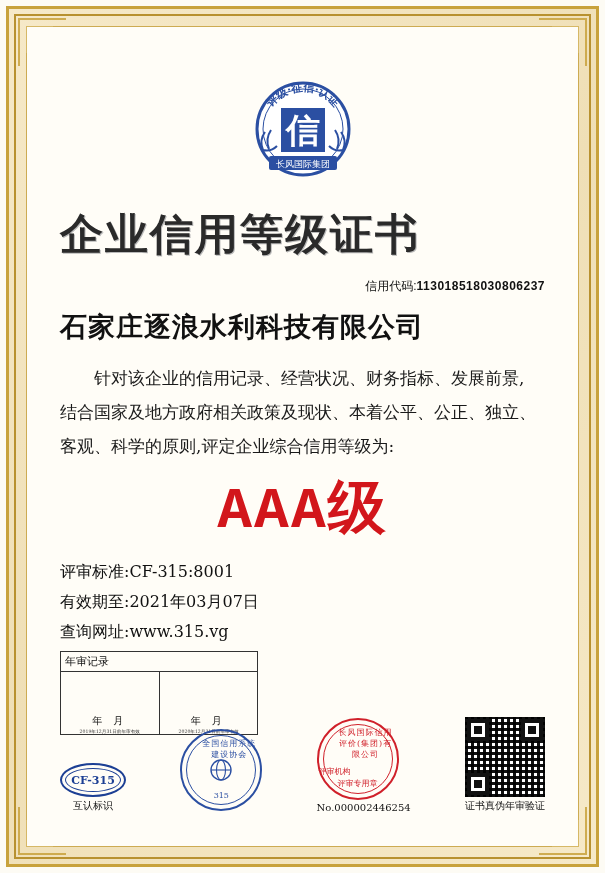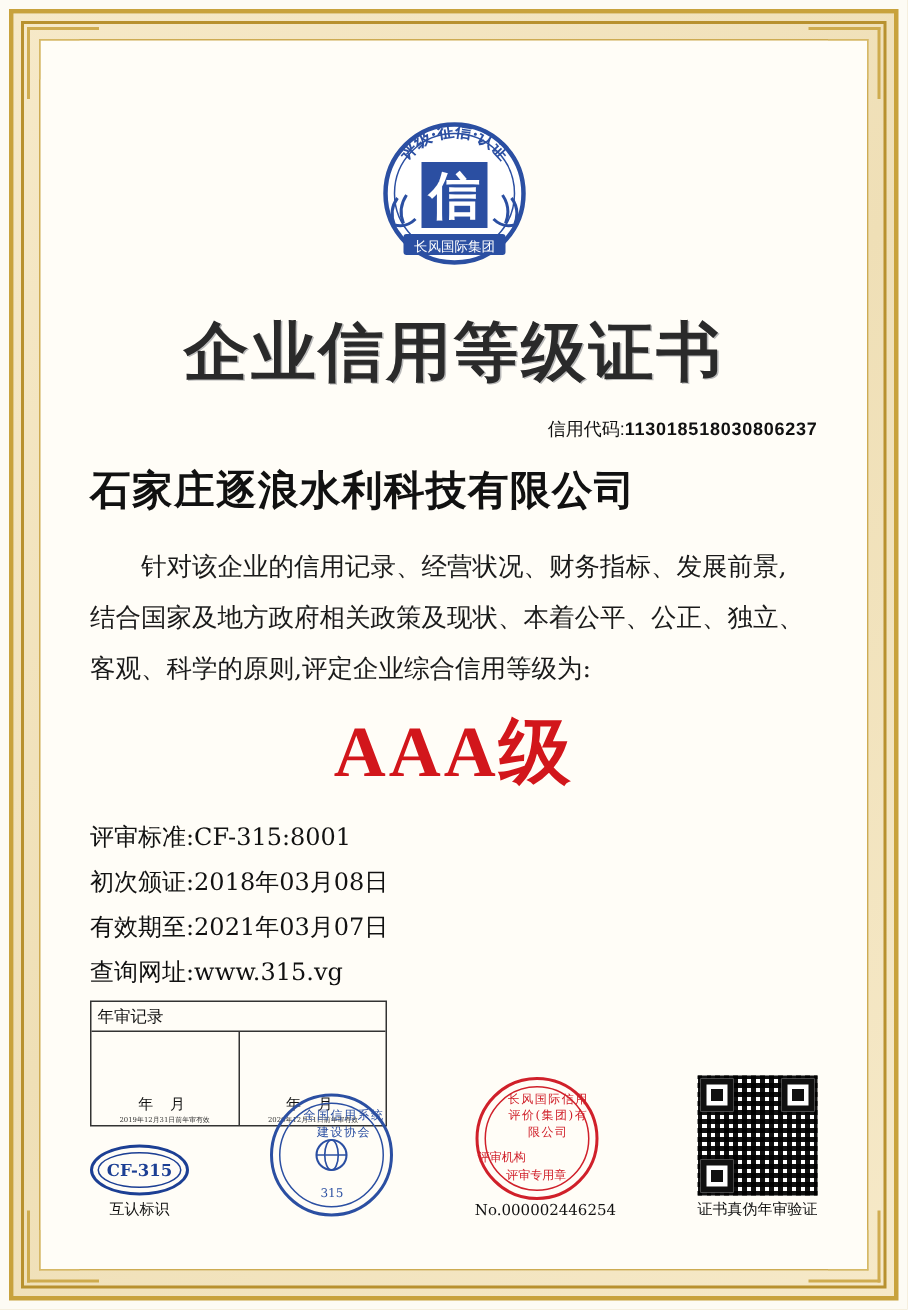--- a/index.html
+++ b/index.html
@@ -59,21 +59,20 @@
   .emblem-wrap{
     display:flex;justify-content:center;margin-top:44px;
   }
   .emblem{
     position:relative;width:128px;height:118px;
   }
   .emblem svg{display:block;}
 
   .title{
     margin-top:18px;
-    text-align:center;
     font-family:"DejaVu Serif", serif;
     font-weight:bold;
     font-size:43px;
     letter-spacing:2px;
     color:#2a2a2a;
     text-shadow:1px 1px 0 #b9b9b9;
   }
   .code-line{
     margin-top:14px;
     text-align:right;
@@ -99,23 +98,23 @@
     font-size:17px;
     line-height:34px;
     color:#1a1a1a;
     text-align:justify;
   }
   .body-text .indent{display:inline-block;width:34px;}
 
   .grade{
     margin-top:6px;
     text-align:center;
-    font-family:Liberation Serif, serif;
+    font-family:Liberation Mono, monospace;
     font-weight:bold;
-    font-size:48px;
+    font-size:58px;
     color:#d2161b;
     letter-spacing:2px;
   }
 
   .lower{
     margin-top:10px;
     display:flex;
     justify-content:space-between;
     align-items:flex-start;
     flex-direction:column;
@@ -266,21 +265,20 @@
       <span class="indent"></span><span>针对该企业的信用记录、经营状况、财务指标、发展前景,</span><br>
       <span>结合国家及地方政府相关政策及现状、本着公平、公正、独立、</span><br>
       <span>客观、科学的原则,评定企业综合信用等级为:</span>
     </div>
 
     <div class="grade">AAA级</div>
 
     <div class="lower">
       <div class="facts">
         <div>评审标准:CF-315:8001</div>
-        <div>初次颁证:2018年03月08日</div>
         <div>有效期至:2021年03月07日</div>
         <div>查询网址:www.315.vg</div>
       </div>
 
       <div class="review">
         <div class="review-head">年审记录</div>
         <div class="review-cells">
           <div class="review-cell">
             <div class="cell-ym">年  月</div>
             <div class="cell-note">2019年12月31日前年审有效</div>

